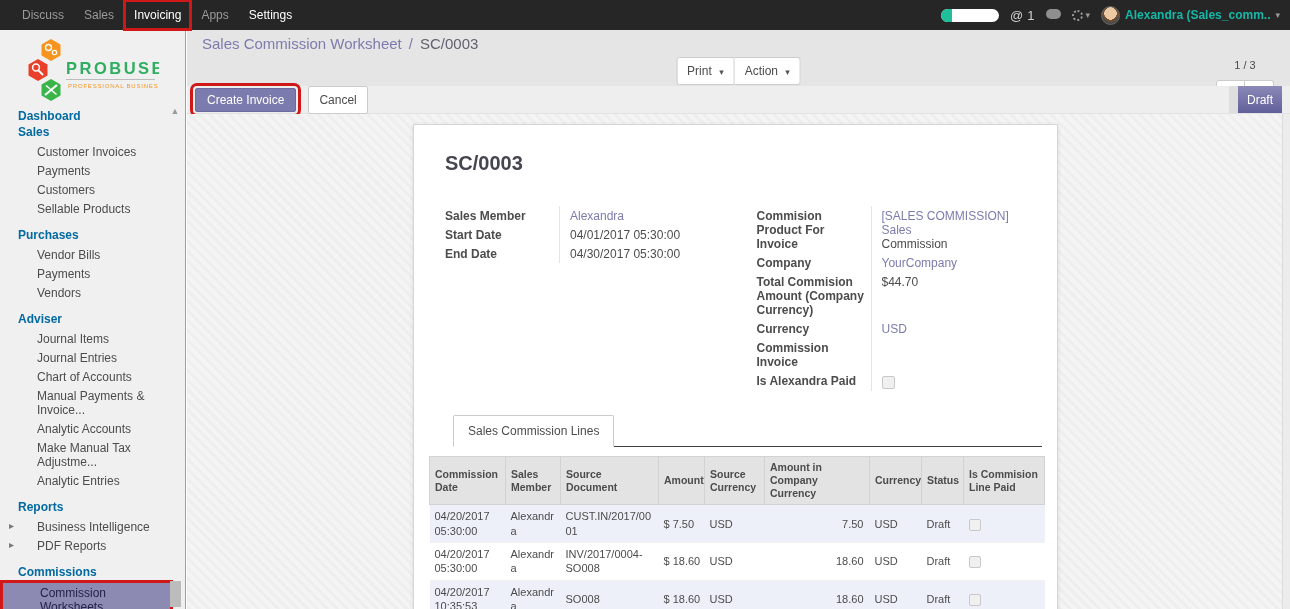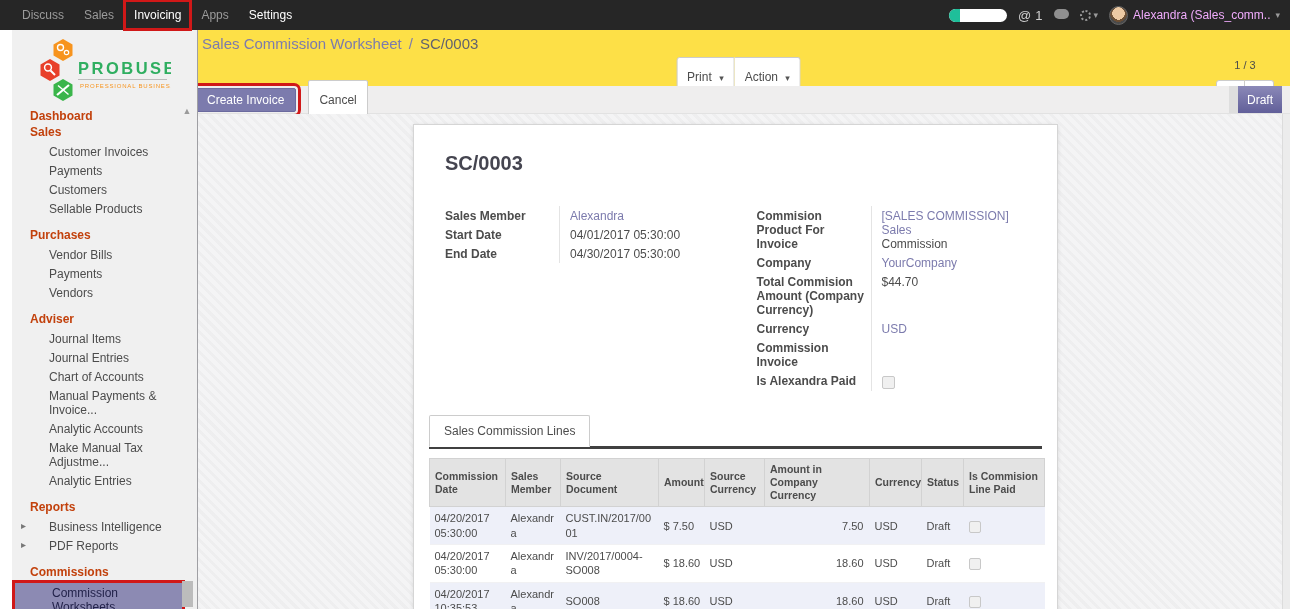--- a/index.html
+++ b/index.html
@@ -19,47 +19,47 @@
   .systray { margin-left:auto; display:flex; align-items:center; gap:11px; padding-right:10px; color:#bdbdbd; }
   .timer-pill { width:58px; height:13px; background:#fff; border-radius:8px; overflow:hidden; display:flex; }
   .timer-fill { width:11px; background:#1fbf9a; }
   .mention-wrap { display:flex; align-items:center; gap:4px; font-size:13px; color:#cfcfcf; }
   .chat-icon { position:relative; width:15px; height:10px; background:#8f8f8f; border-radius:5px; margin-top:-2px; }
   .chat-icon::after { content:""; position:absolute; left:3px; bottom:-4px; border:4px solid transparent; border-top-color:#8f8f8f; border-left-width:2px; border-right-width:2px; }
   .gear-icon { width:11px; height:11px; border:2px dotted #9a9a9a; border-radius:50%; }
   .caret { font-size:9px; color:#9a9a9a; }
   .avatar { width:19px; height:19px; border-radius:50%; border:1px solid #666;
             background:radial-gradient(circle at 50% 38%, #ecc9a3 0 46%, #6b4f35 47% 62%, #4a4a4a 63%); }
-  .user-name { color:#f0abfc; white-space:nowrap; }
-
-  
-  .sidebar { position:absolute; top:30px; left:12px; width:186px; bottom:0; background:#f0f0f0;
+  .user-name { color:#14b8a6; white-space:nowrap;font-weight:bold; }
+
+  
+  .sidebar { position:absolute; top:30px; left:0; width:186px; bottom:0; background:#f0f0f0;
              border-right:1px solid #9f9fa3; overflow:hidden; z-index:20; }
   .logo-box { height:74px; display:flex; align-items:center; justify-content:center; padding-top:8px; }
   .side-nav { padding-top:2px; }
   .side-section { margin-top:7px; }
   .side-section:first-child { margin-top:0; }
-  .side-heading { color:#c2410c; font-weight:bold; padding:3px 4px 3px 18px; cursor:pointer; }
+  .side-heading { color:#0369a1; font-weight:bold; padding:3px 4px 3px 18px; cursor:pointer; }
   .side-item { position:relative; padding:2.5px 4px 2.5px 37px; color:#4c4c4c; cursor:pointer; }
   .side-item .arrow { position:absolute; left:9px; top:3px; font-size:10px; color:#777; }
   .side-item.selected { background:#8c8ab3; color:#22224a; margin:1px 15px 1px 3px;
                         outline:3px solid #d01818; outline-offset:0px; }
   .side-scroll-up { position:absolute; top:76px; right:4px; width:12px; text-align:center;
                     color:#9a9a9a; font-size:9px; }
   .side-scroll-thumb { position:absolute; bottom:2px; right:4px; width:11px; height:26px; background:#bcbcbc; }
 
   
-  .main { position:absolute; left:187px; top:30px; right:0; bottom:0; background:#fde047; }
+  .main { position:absolute; left:187px; top:30px; right:0; bottom:0; background:#e5e5e5; }
   .breadcrumb-row { height:26px; display:flex; align-items:center; padding-left:15px; font-size:15px; }
   .crumb-parent { color:#7c7bad; cursor:pointer; }
   .crumb-sep { color:#7c7bad; margin:0 7px; }
   .crumb-current { color:#62626e; }
 
   .actions-row { height:30px; position:relative; }
-  .btn { background:#fff; border:1px solid #ccc; padding:12px 10px; font-size:12px; color:#4c4c4c; cursor:pointer; }
+  .btn { background:#fff; border:1px solid #ccc; padding:6px 10px; font-size:12px; color:#4c4c4c; cursor:pointer; }
   .btn .caret-dark { font-size:9px; color:#555; margin-left:4px; }
   .center-group { position:absolute; left:50%; transform:translateX(-50%); top:1px; display:flex; }
   .center-group .btn:first-child { border-radius:3px 0 0 3px; }
   .center-group .btn:last-child { border-radius:0 3px 3px 0; border-left:none; }
   .pager { position:absolute; right:16px; top:3px; display:flex; align-items:center; gap:9px;flex-direction:column; }
   .pager-count { font-size:11px; }
   .pager-btns { display:flex; }
   .pager-btn { width:29px; padding:3px 0; text-align:center; font-weight:bold; color:#3f3f63; font-size:13px; }
   .pager-btn.prev { border-radius:3px 0 0 3px; }
   .pager-btn.next { border-radius:0 3px 3px 0; border-left:none; }
@@ -87,21 +87,21 @@
   .doc-title { margin:13px 0 0 16px; font-size:20px; font-weight:bold; color:#454550; }
   .fields { display:grid; grid-template-columns:1fr 1fr; column-gap:42px; margin:31px 16px 0; }
   .fgroup { align-self:start; }
   .frow { display:grid; grid-template-columns:114px 1fr; }
   .flabel { font-weight:bold; padding:2.5px 6px 2.5px 0; color:#4c4c4c; }
   .fvalue { border-left:1px solid #e4e4e4; padding:2.5px 0 2.5px 10px; min-height:17px; }
   .link { color:#7c7bad; cursor:pointer; }
   .cb { width:13px; height:13px; background:#f0f0f0; border:1px solid #c8c8c8; border-radius:2px; margin-top:2px; }
 
   .notebook { margin-top:24px; }
-  .tab-strip { border-bottom:3px solid #404040; }
+  .tab-strip { border-bottom:1px solid #404040;margin-left:24px; }
   .tab { display:inline-block; background:#fff; border:1px solid #ccc; border-bottom:1px solid #fff;
          margin-bottom:-1px; padding:8px 14px; border-radius:2px 2px 0 0; cursor:pointer; }
 
   .lines { margin-top:9px; }
   table { border-collapse:collapse; table-layout:fixed; width:615px; }
   thead th { background:#e3e3e3; border:1px solid #d2d2d2; padding:4px 3px 4px 5px; text-align:left;
              font-size:10.5px; font-weight:bold; color:#4c4c4c; vertical-align:middle; line-height:1.25; }
   tbody td { padding:4px 3px 4px 5px; font-size:11px; color:#4c4c4c; vertical-align:middle;
              line-height:1.3; border-top:1px solid #f1f1f3; word-wrap:break-word; }
   tr.alt { background:#eef0f9; }

